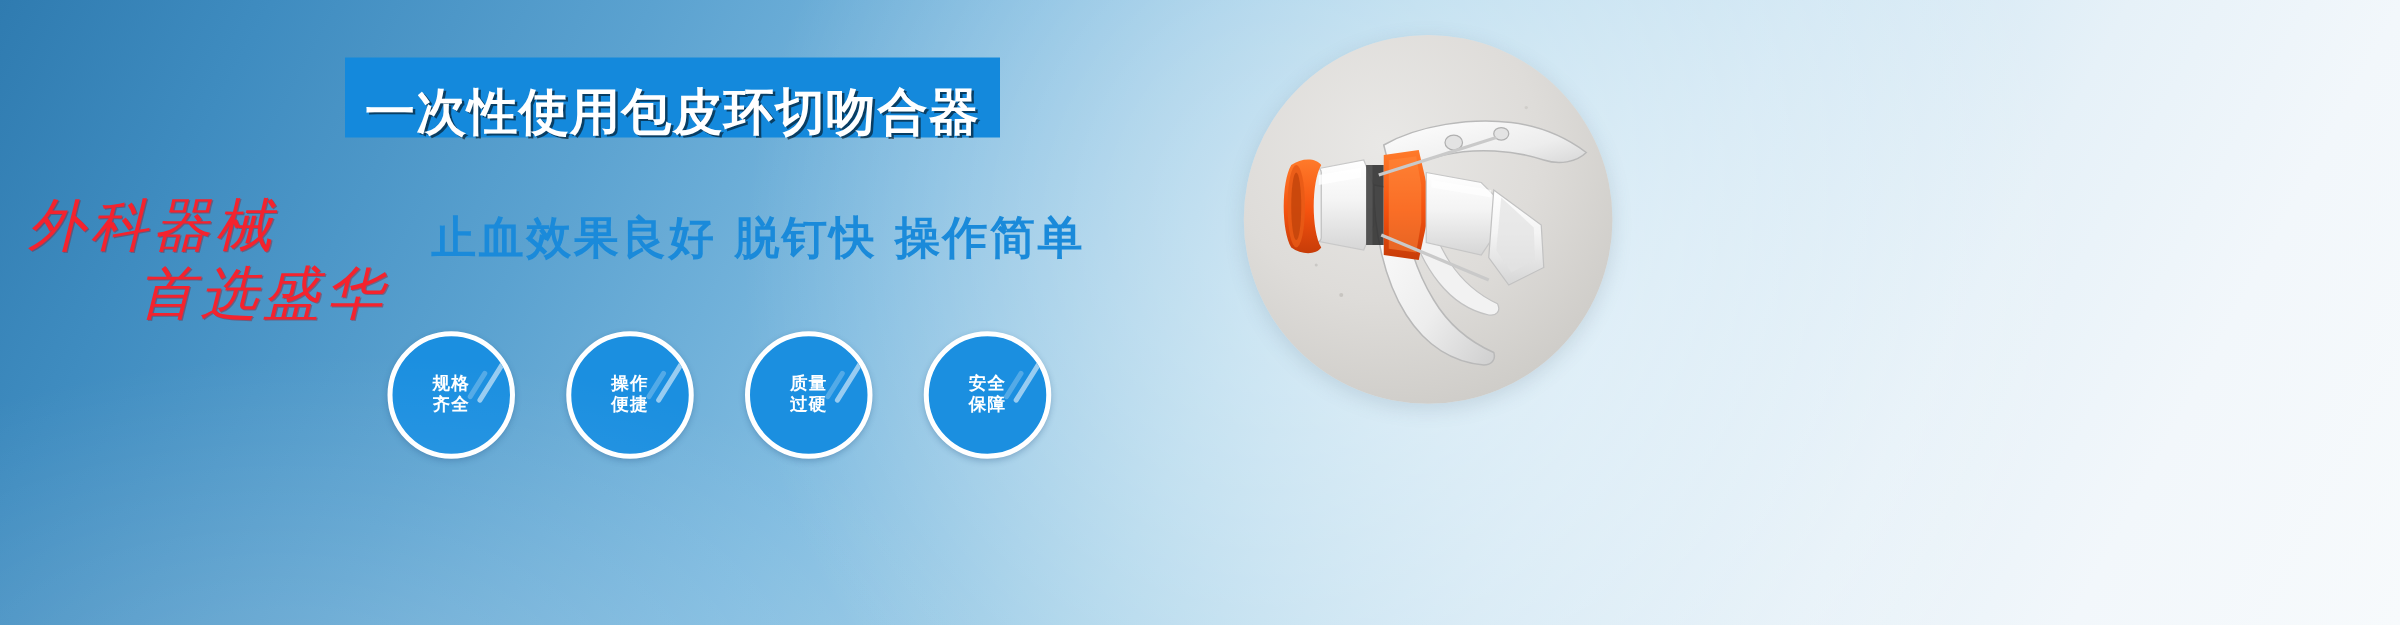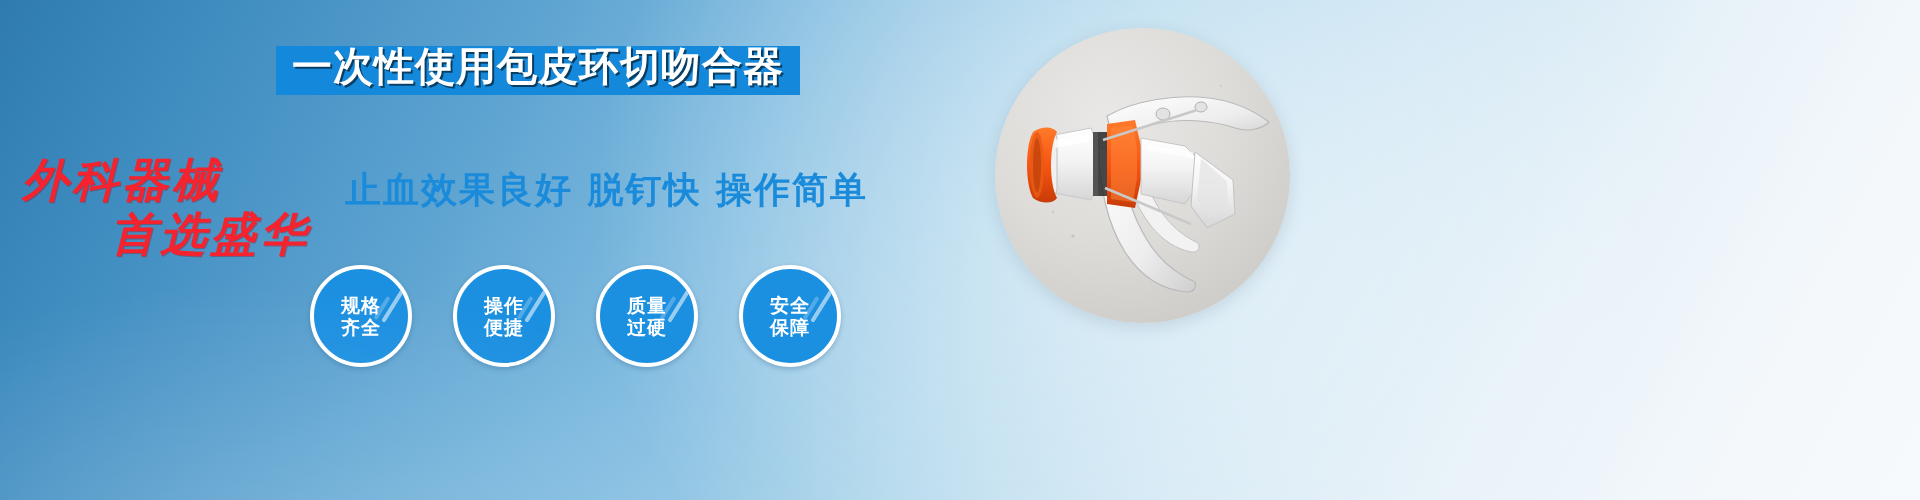--- a/index.html
+++ b/index.html
@@ -39,33 +39,33 @@
   .lg-d{left:50px; top:26px; width:30px;height:38px;background:#3b1e8f;}
   .lg-e{left:0px;  top:46px; width:34px;height:22px;background:#3b1e8f;border-radius:6px;}
   .logo-name{
     margin-top:4px;font-size:21px;font-weight:700;color:#111;
     letter-spacing:7px;text-indent:7px;line-height:1.1;
     font-family:"DejaVu Sans","Liberation Sans",sans-serif;
   }
 
   
   .calli{
-    position:absolute;color:#f4232e;font-weight:700;
+    position:absolute;color:#f4232e;font-weight:400;
     font-family:"DejaVu Serif","Liberation Serif",serif;
     font-style:italic;letter-spacing:4px;
     text-shadow:1px 1px 0 rgba(160,0,10,.35);
     white-space:nowrap;
   }
   .calli-1{left:22px;top:150px;font-size:46px;}
   .calli-2{left:110px;top:204px;font-size:46px;}
 
   
   .title-bar{
-    position:absolute;left:276px;top:46px;height:49px;
-    background:#1489dc;display:flex;align-items:flex-start;padding:0 16px;
+    position:absolute;left:276px;top:46px;height:64px;
+    background:#1489dc;display:flex;align-items:flex-end;padding:0 16px;
   }
   .title-bar .txt{
     color:#ffffff;font-size:40px;font-weight:700;line-height:1;
     letter-spacing:1px;white-space:nowrap;
     font-family:"DejaVu Sans","Liberation Sans",sans-serif;
     text-shadow:2px 2px 0 rgba(0,0,0,.55);
   }
 
   
   .subtitle{
@@ -84,21 +84,21 @@
     display:flex;flex-direction:column;align-items:center;justify-content:center;
     overflow:hidden;
   }
   .circle .streak{
     position:absolute;right:12px;top:14px;width:4px;height:42px;
     background:rgba(255,255,255,.55);border-radius:3px;
     transform:rotate(32deg);transform-origin:center;
   }
   .circle .streak.s2{right:24px;top:26px;height:26px;opacity:.45;}
   .circle .ln{
-    position:relative;z-index:2;color:#fff;font-size:19px;font-weight:600;
+    position:relative;z-index:2;color:#fff;font-size:14px;font-weight:600;
     line-height:1.18;letter-spacing:1px;
     font-family:"DejaVu Sans","Liberation Sans",sans-serif;
   }
 
   
   .product{
     position:absolute;left:995px;top:28px;width:295px;height:295px;border-radius:50%;
     background:radial-gradient(circle at 38% 30%, #e9e8e6 0%, #dedcd9 45%, #cfcdc9 78%, #c2c0bc 100%);
     overflow:hidden;box-shadow:0 4px 16px rgba(80,100,120,.18);
   }

